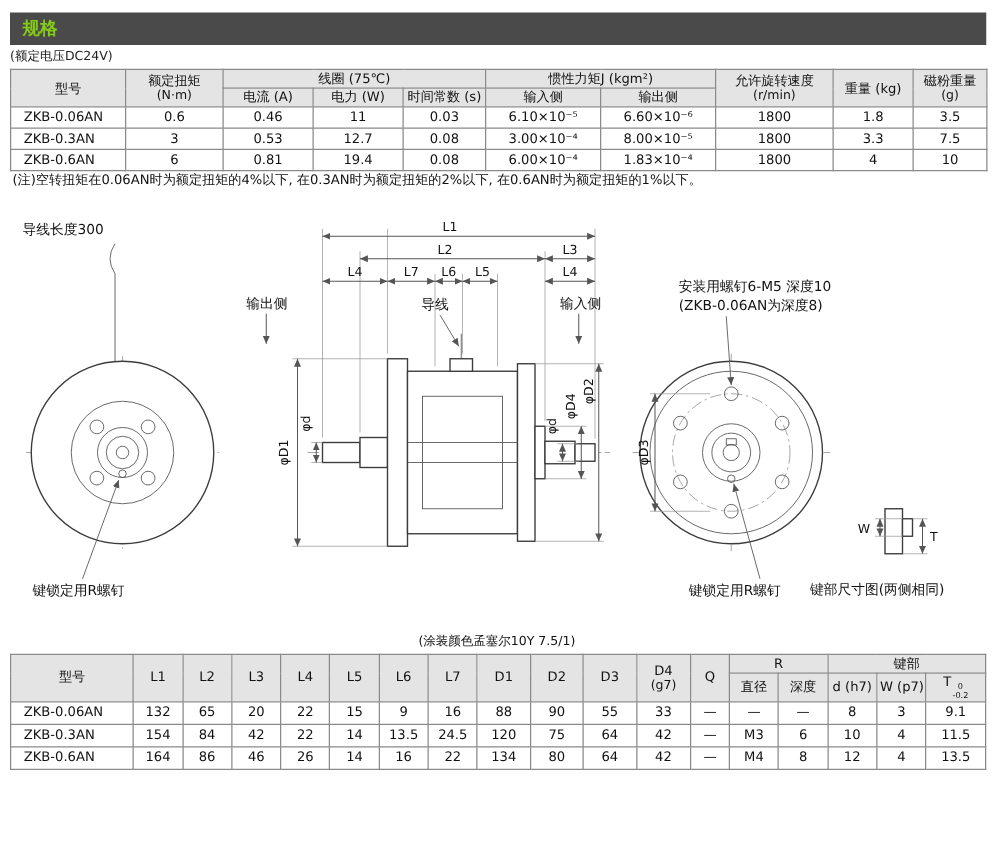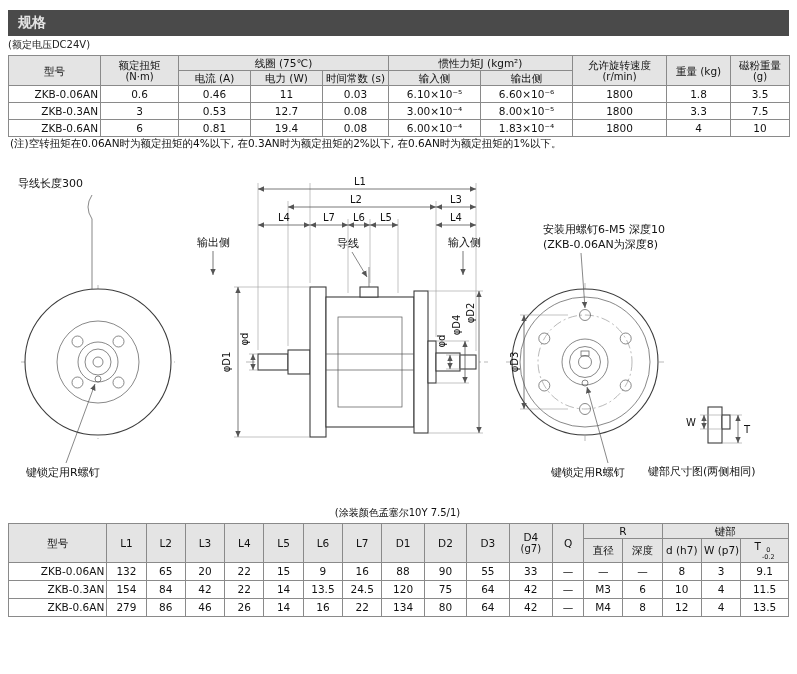--- a/index.html
+++ b/index.html
@@ -1,23 +1,23 @@
 <!DOCTYPE html>
 <html><head>
 <meta charset="utf-8">
 <style>
 *{box-sizing:border-box}
 body{margin:0;background:#fff;color:#111;font-family:"DejaVu Sans","Liberation Sans",sans-serif}
 .page{width:797px;height:674px;padding:10px 8px 6px 8px;overflow:hidden;background:#fff}
-.bar{background:#4a4a4a;color:#e5e5e5;font-size:14px;font-weight:bold;padding:4px 10px;margin-bottom:2px}
+.bar{background:#4a4a4a;color:#84cc16;font-size:14px;font-weight:bold;padding:4px 10px;margin-bottom:2px}
 .right-note{font-size:10px;color:#222;margin:2px 2px 3px 0}
 table{border-collapse:collapse;width:100%;table-layout:fixed}
 th,td{border:1px solid #8a8a8a;font-size:10.5px;font-weight:normal;text-align:center;padding:1px 2px;background:#fff;overflow:hidden;white-space:nowrap}
 thead th{background:#e4e4e4;line-height:1.15}
-td.model{text-align:right;padding-left:22px}
+td.model{text-align:left;padding-left:10px}
 .spec td{height:17px}
 .dims td{height:18px}
 .note{font-size:10.5px;margin:0 2px 16px 2px}
 .sub{font-size:10px}
 .tol{display:inline-flex;flex-direction:column;font-size:6.5px;line-height:1.05;vertical-align:-2px;margin-left:1px}
 .drawing{margin-top:4px}
 svg text{font-family:"DejaVu Sans","Liberation Sans",sans-serif;font-size:11px;fill:#111}
 svg text.dimlab{font-size:10px}
 svg .body{stroke:#3c3c3c;stroke-width:1.1;fill:#fff}
 svg .thin{stroke:#555;stroke-width:0.7;fill:none}
@@ -362,21 +362,21 @@
           <td>42</td>
           <td>—</td>
           <td>M3</td>
           <td>6</td>
           <td>10</td>
           <td>4</td>
           <td>11.5</td>
         </tr>
       <tr>
         <td class="model">ZKB-0.6AN</td>
-      <td>279</td>
+      <td>164</td>
           <td>86</td>
           <td>46</td>
           <td>26</td>
           <td>14</td>
           <td>16</td>
           <td>22</td>
           <td>134</td>
           <td>80</td>
           <td>64</td>
           <td>42</td>

